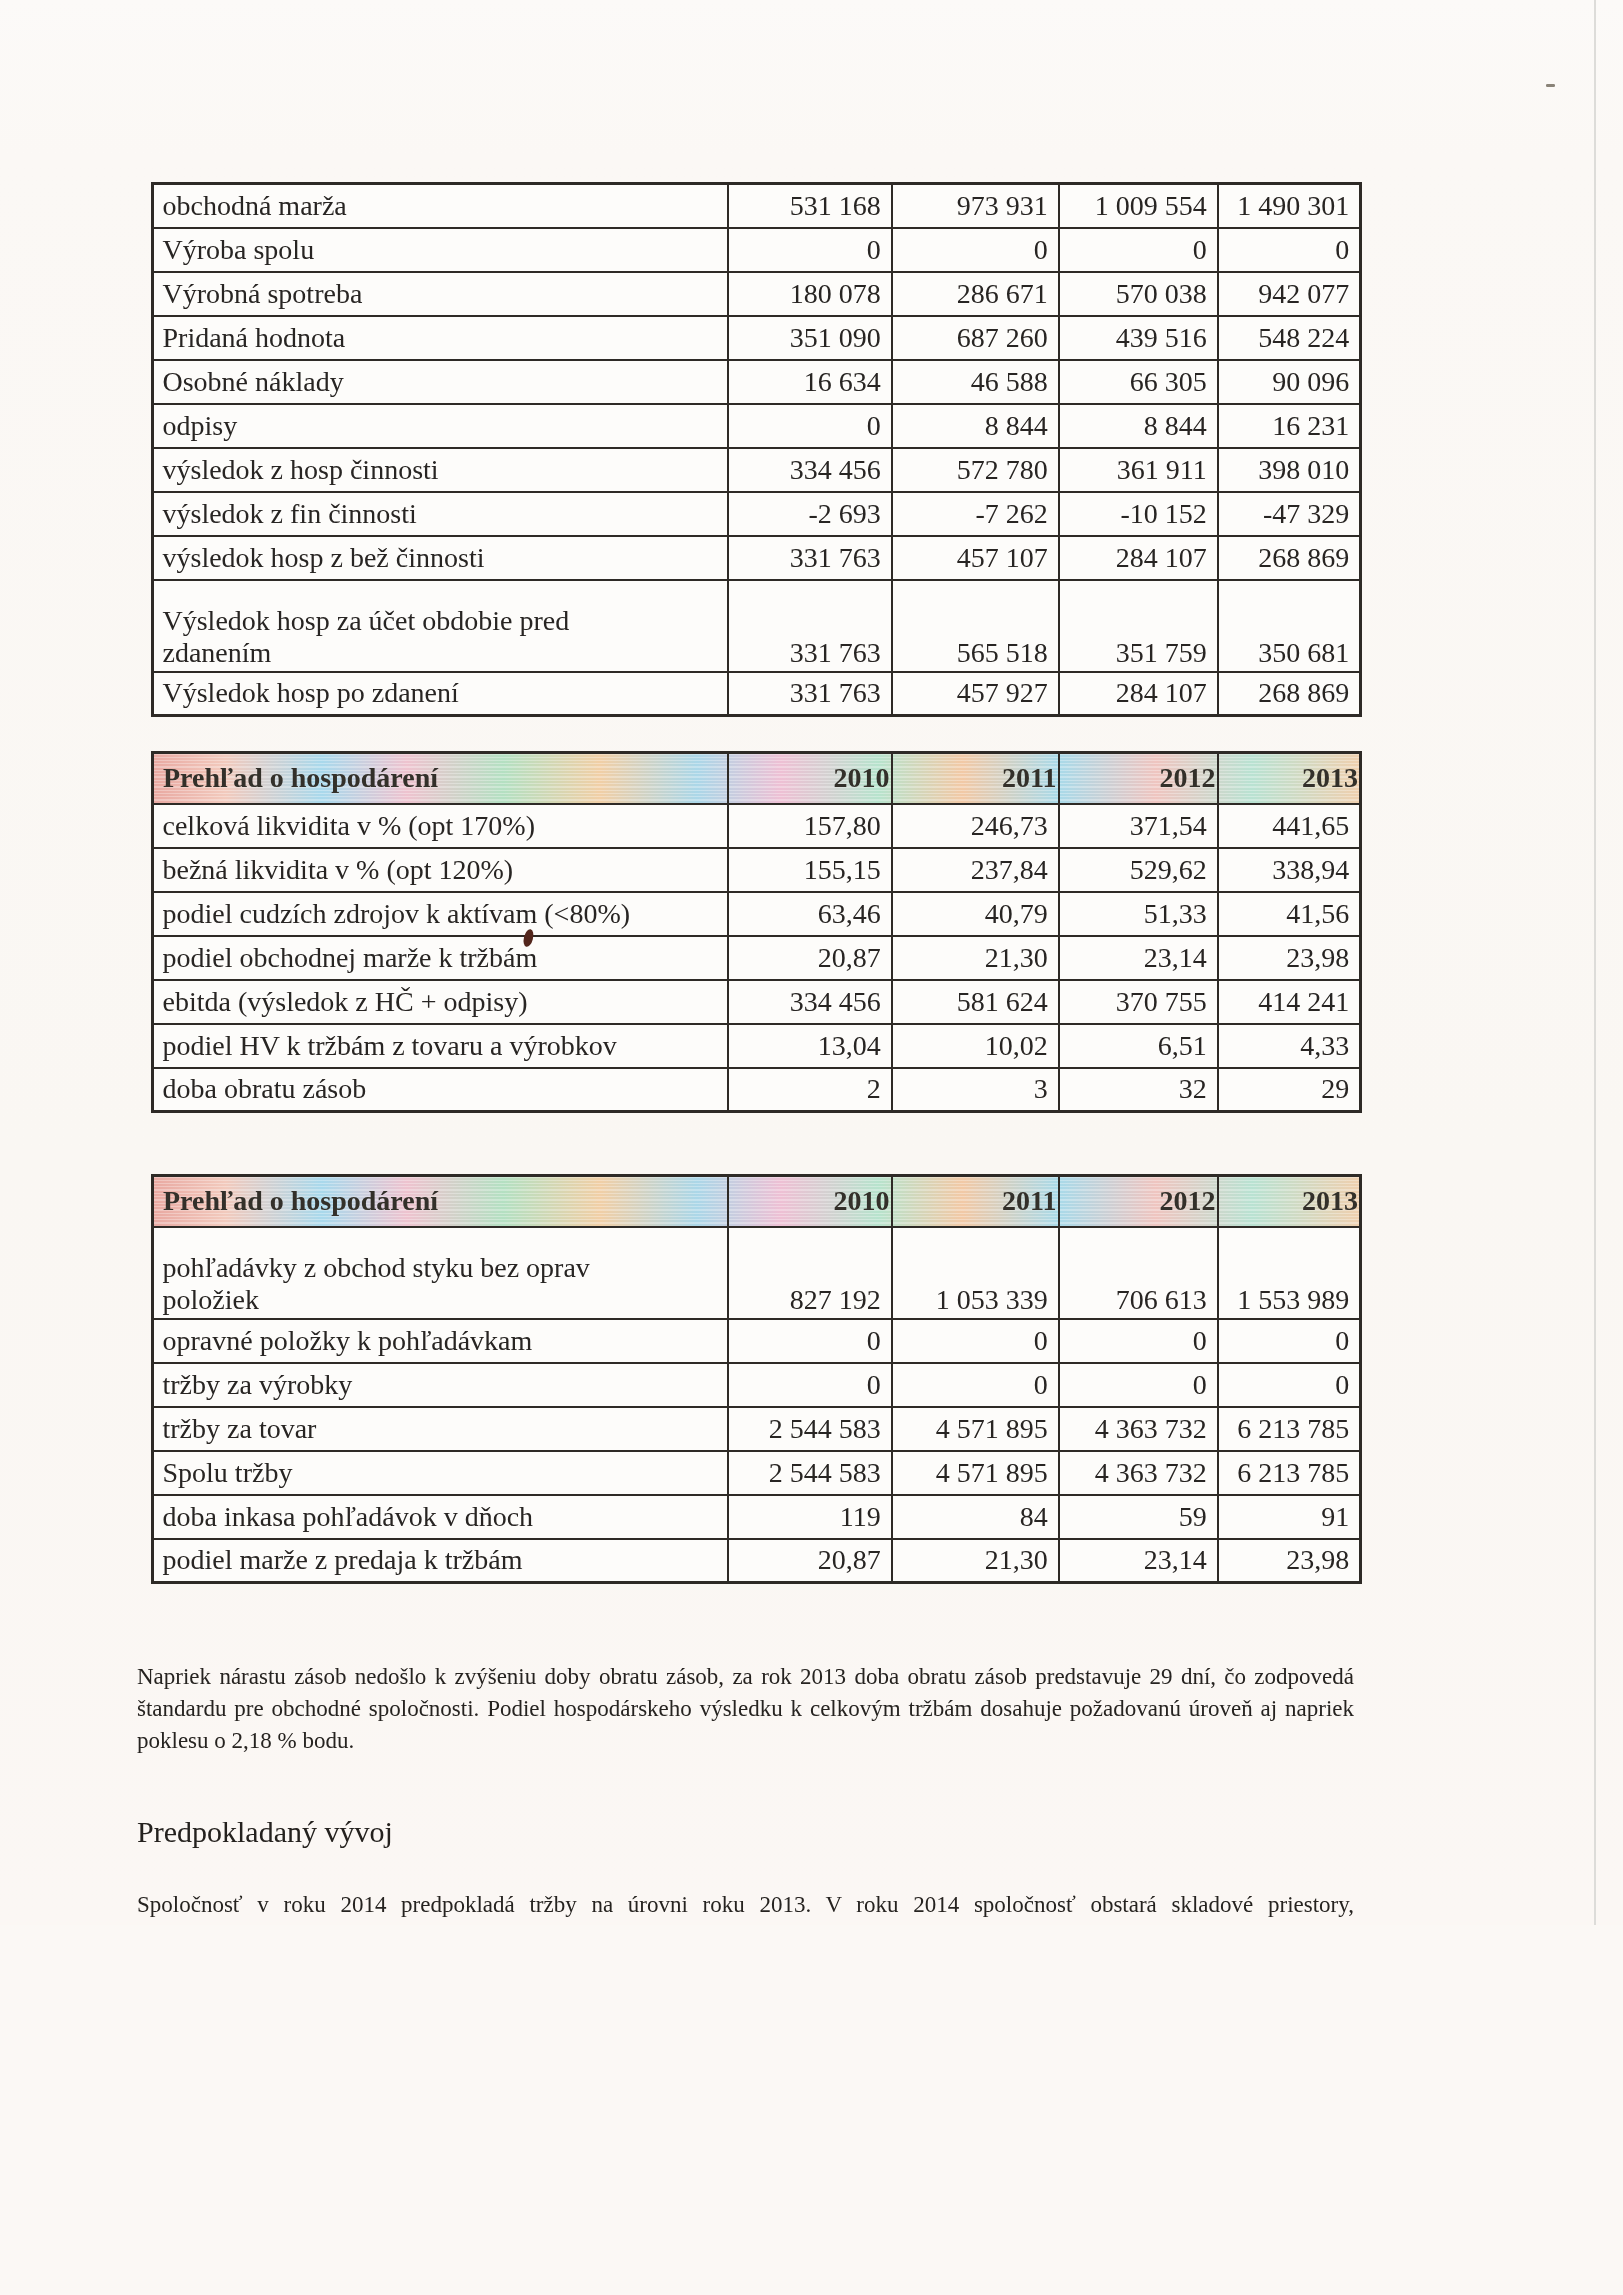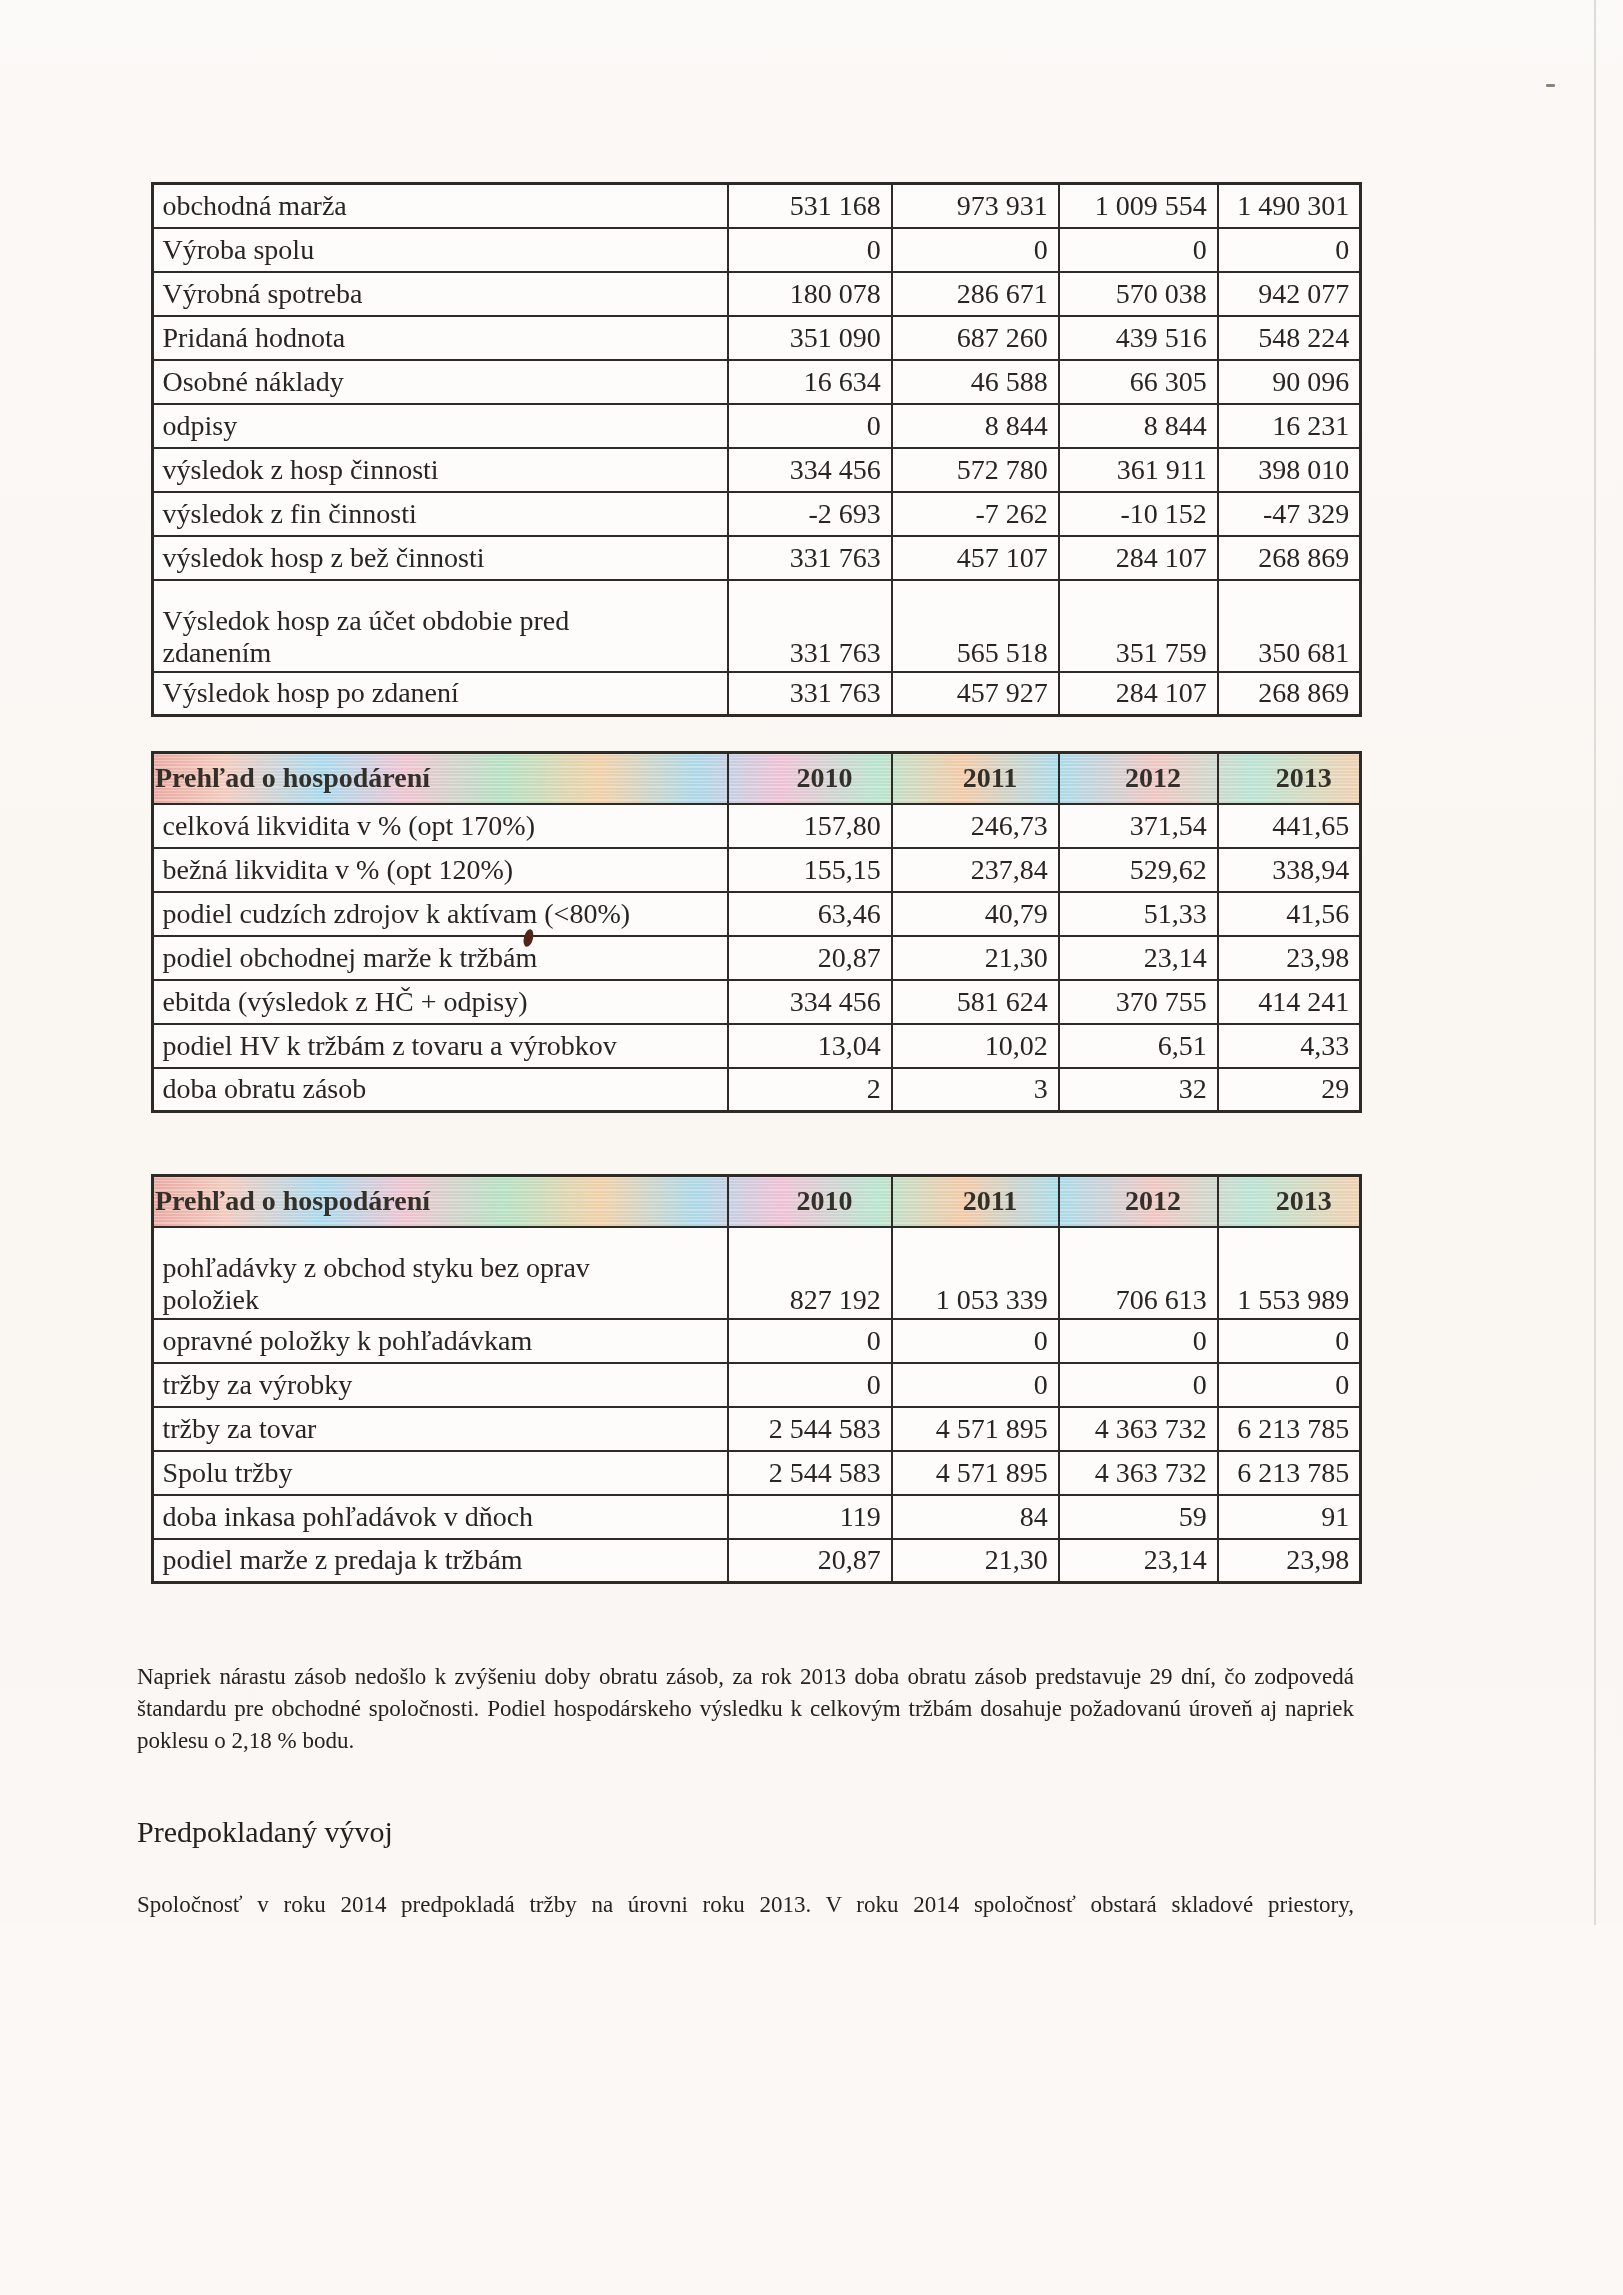--- a/index.html
+++ b/index.html
@@ -45,22 +45,22 @@
   thead tr.hdr {
     height: 51px;
     background:
       repeating-linear-gradient(0deg, rgba(255,255,255,0.30) 0 1.3px, rgba(255,255,255,0) 1.3px 3.3px),
       linear-gradient(90deg,
         #e9a9a2 0%, #f2cabd 6%, #a9d9ec 14%, #eec3cf 21%, #b4e0c2 29%,
         #f1cfa6 37%, #abd7e8 45%, #eec0d4 52%, #b7e3cd 60%, #f2c9a6 67%,
         #a9dae9 75%, #efc5c0 83%, #b9e2d2 91%, #f0cfae 100%);
   }
   th { font-size: 28px; font-weight: 700; color: #33302a; }
-  th.title { text-align: left; padding-left: 1px; margin-top: 8px; }
-  th.year { text-align: center; padding-left: 31px; }
+  th.title { text-align: left; padding-left: 9px; margin-top: 8px; }
+  th.year { text-align: right; padding-left: 31px; }
 
   
   .para {
     position: absolute; left: 137px; width: 1217px;
     font-size: 23px; line-height: 1.4; text-align: justify;
     color: #262320;
   }
   .para.wide { word-spacing: 6.5px; }
   .hding {
     position: absolute; left: 137px;

